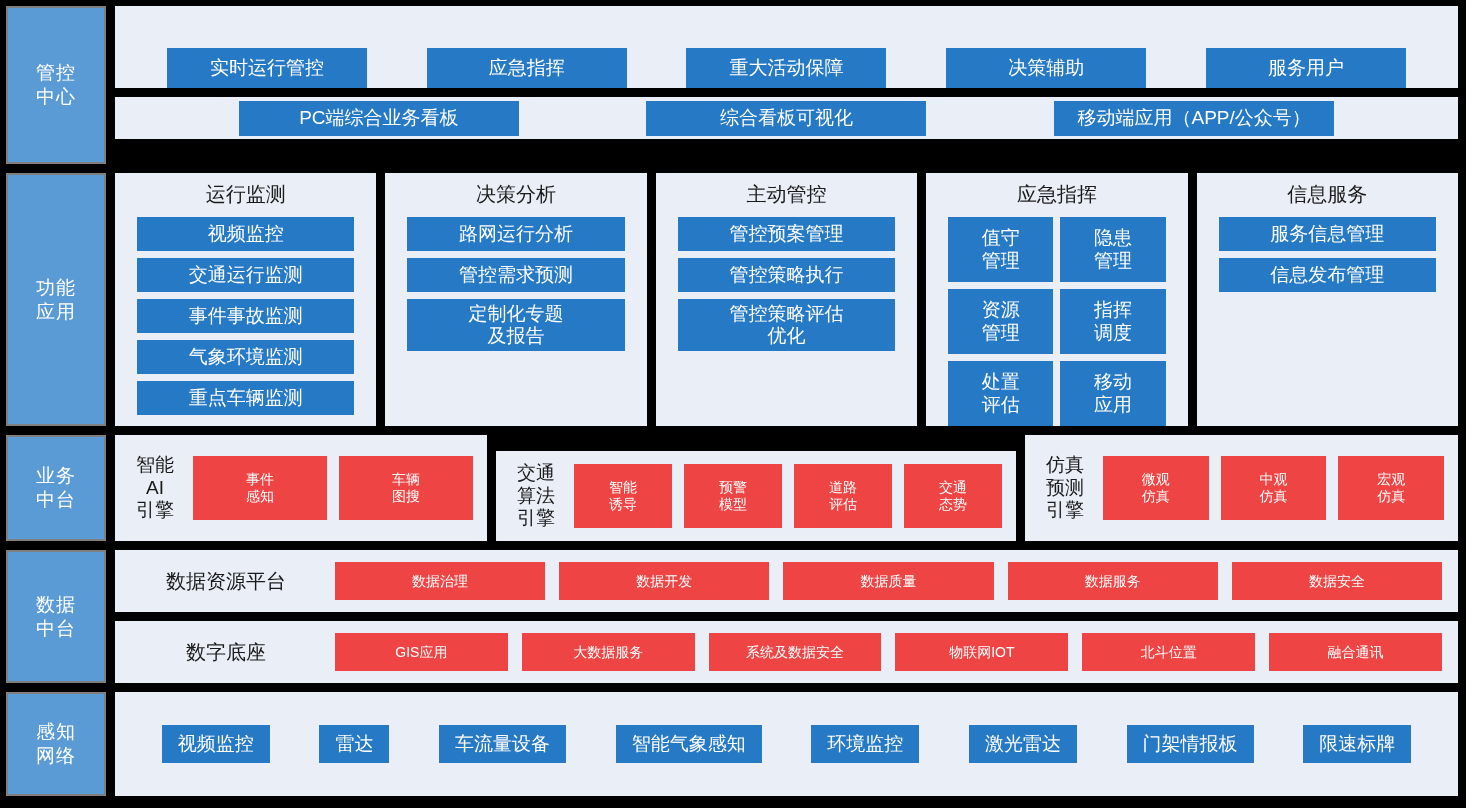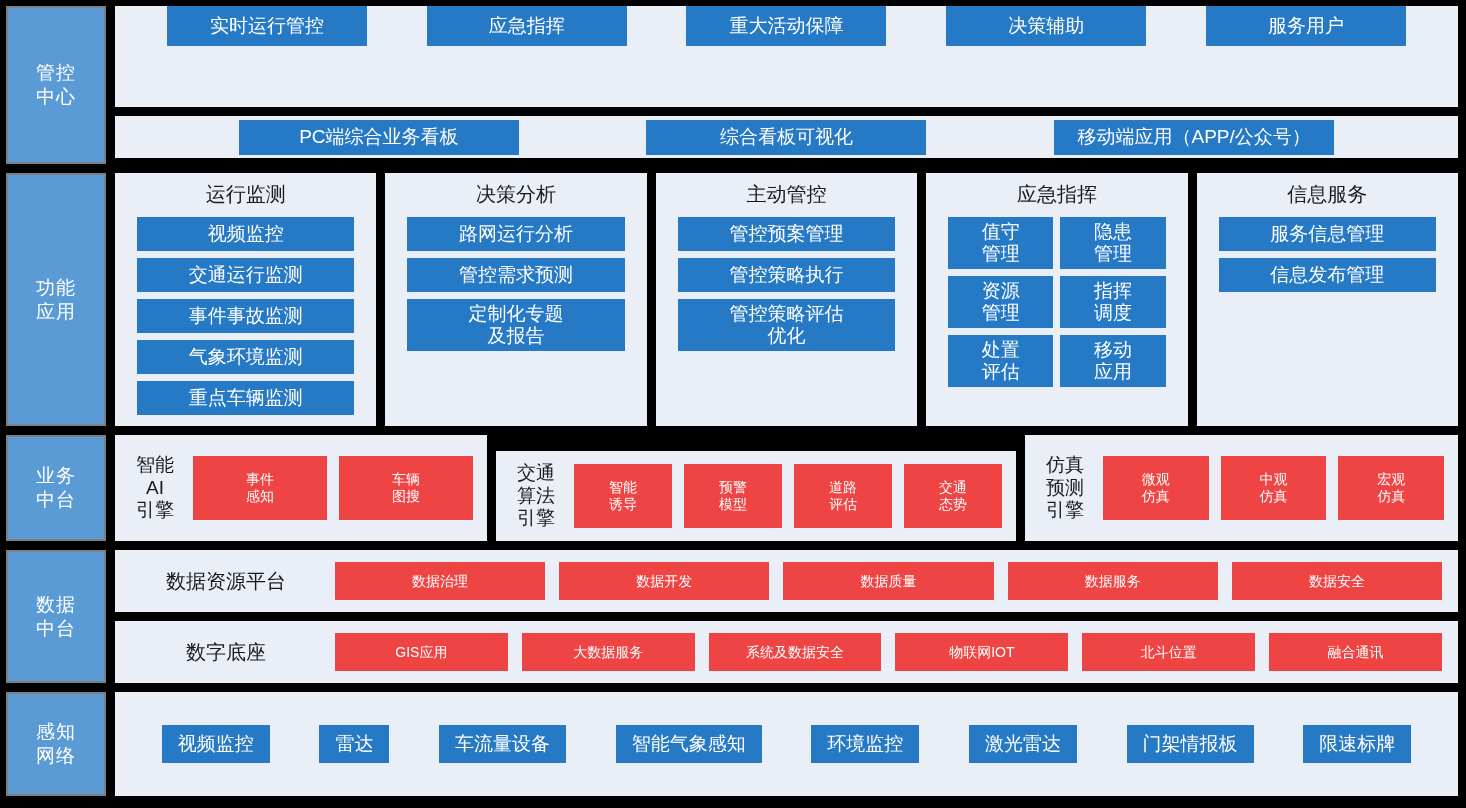--- a/index.html
+++ b/index.html
@@ -86,23 +86,23 @@
     text-align: center;
     font-size: 14px;
     line-height: 1.2;
     box-sizing: border-box;
     padding: 4px 8px;
     white-space: pre-line;
   }
 
   
   .row-top {
-    height: 101px;
-    display: flex;
-    align-items: flex-start;
+    height: 82px;
+    display: flex;
+    align-items: flex-end;
     justify-content: space-around;
     padding: 0 22px;
   }
   .row-top .pill { width: 200px; height: 40px; }
 
   .row-second {
     height: 42px;
     display: flex;
     align-items: center;
     justify-content: space-around;
@@ -139,21 +139,21 @@
     gap: 7px;
   }
   .fn-list .pill { height: 34px; }
   .fn-list .pill.tall { height: 52px; }
 
   .fn-grid {
     display: grid;
     grid-template-columns: 1fr 1fr;
     gap: 7px;
   }
-  .fn-grid .pill { height: 52px; }
+  .fn-grid .pill { height: 65px; }
 
   
   .mid-groups {
     display: flex;
     gap: 9px;
     height: 100%;
   }
   .mid-group {
     background: #E9EEF7;
     display: flex;

